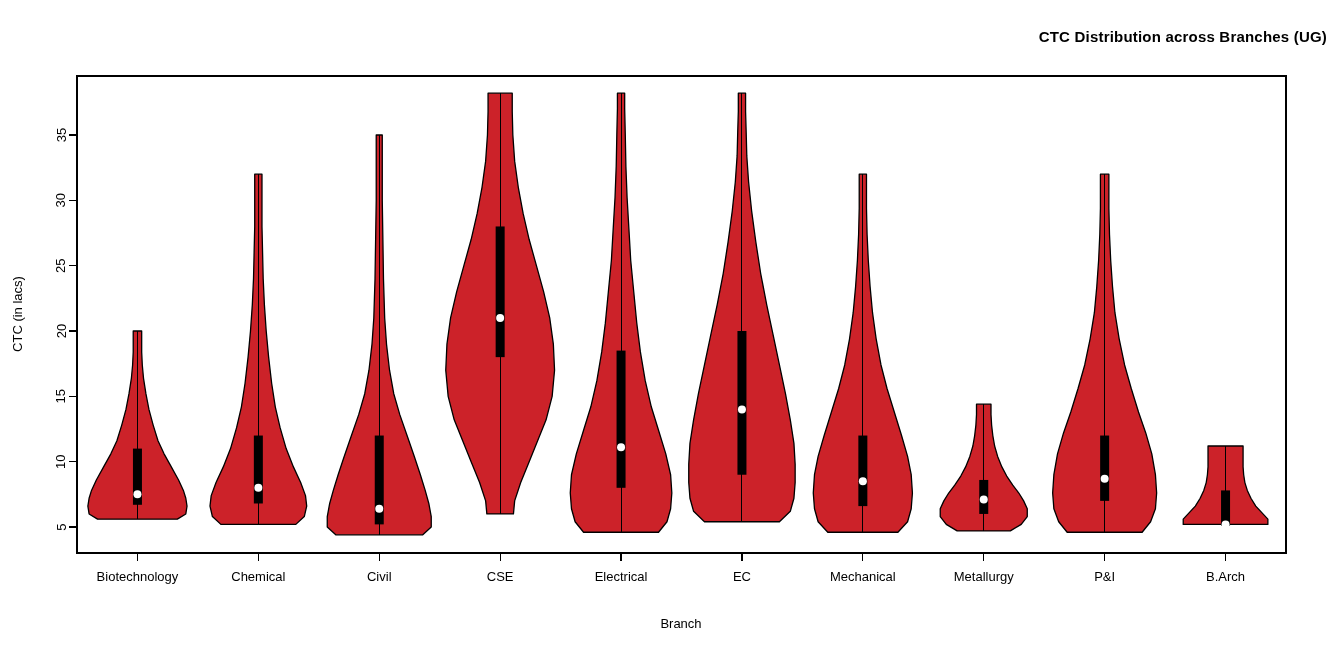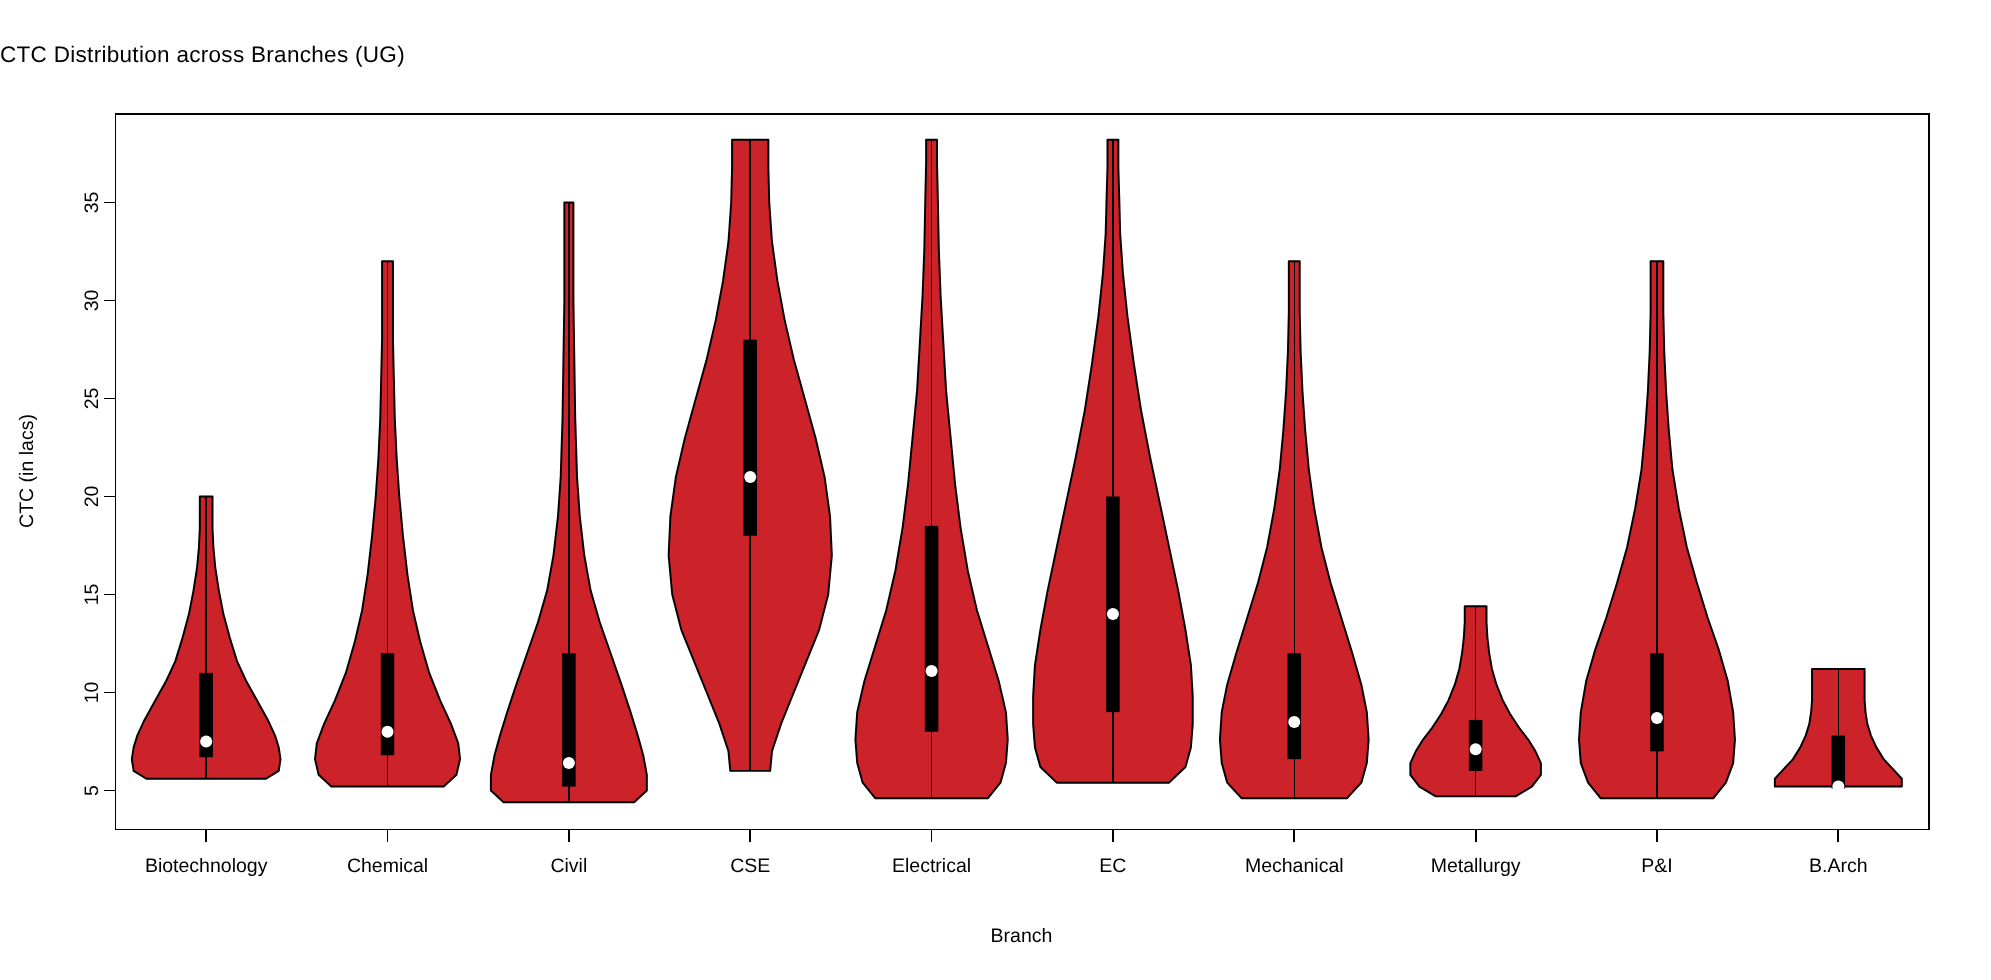--- a/index.html
+++ b/index.html
@@ -13,23 +13,23 @@
     height: 653px;
     background: #ffffff;
     font-family: "Liberation Sans", sans-serif;
     overflow: hidden;
   }
   #plot-title {
     position: absolute;
     left: 0;
     top: 28px;
     width: 1327px;
-    text-align: left;
+    text-align: right;
     font-size: 15px;
-    font-weight: normal;
+    font-weight: bold;
     color: #000000;
     letter-spacing: 0.2px;
   }
   #chart-svg {
     position: absolute;
     left: 0;
     top: 0;
   }
   .axis-line {
     stroke: #000000;

